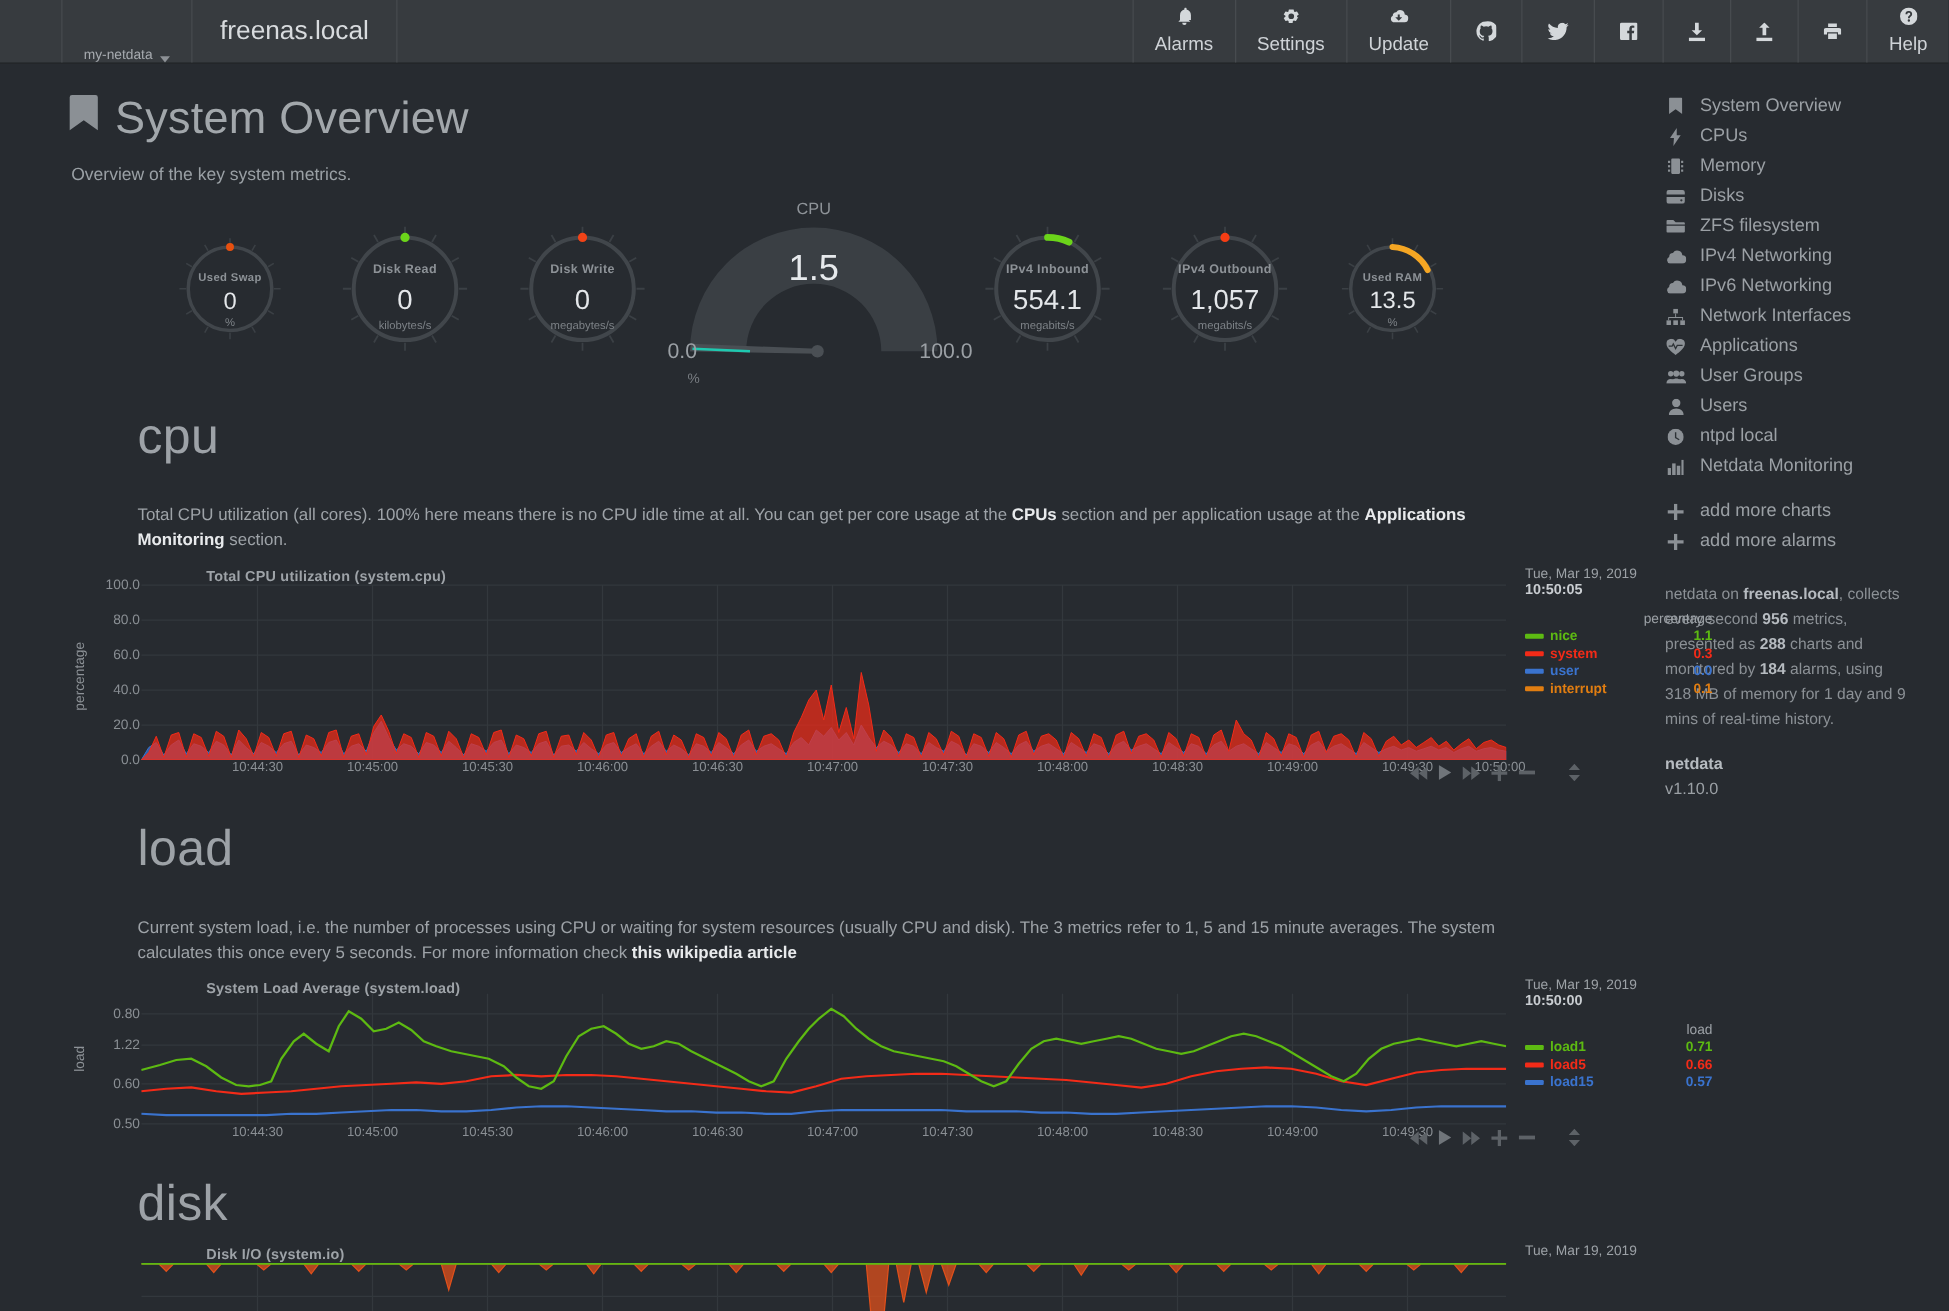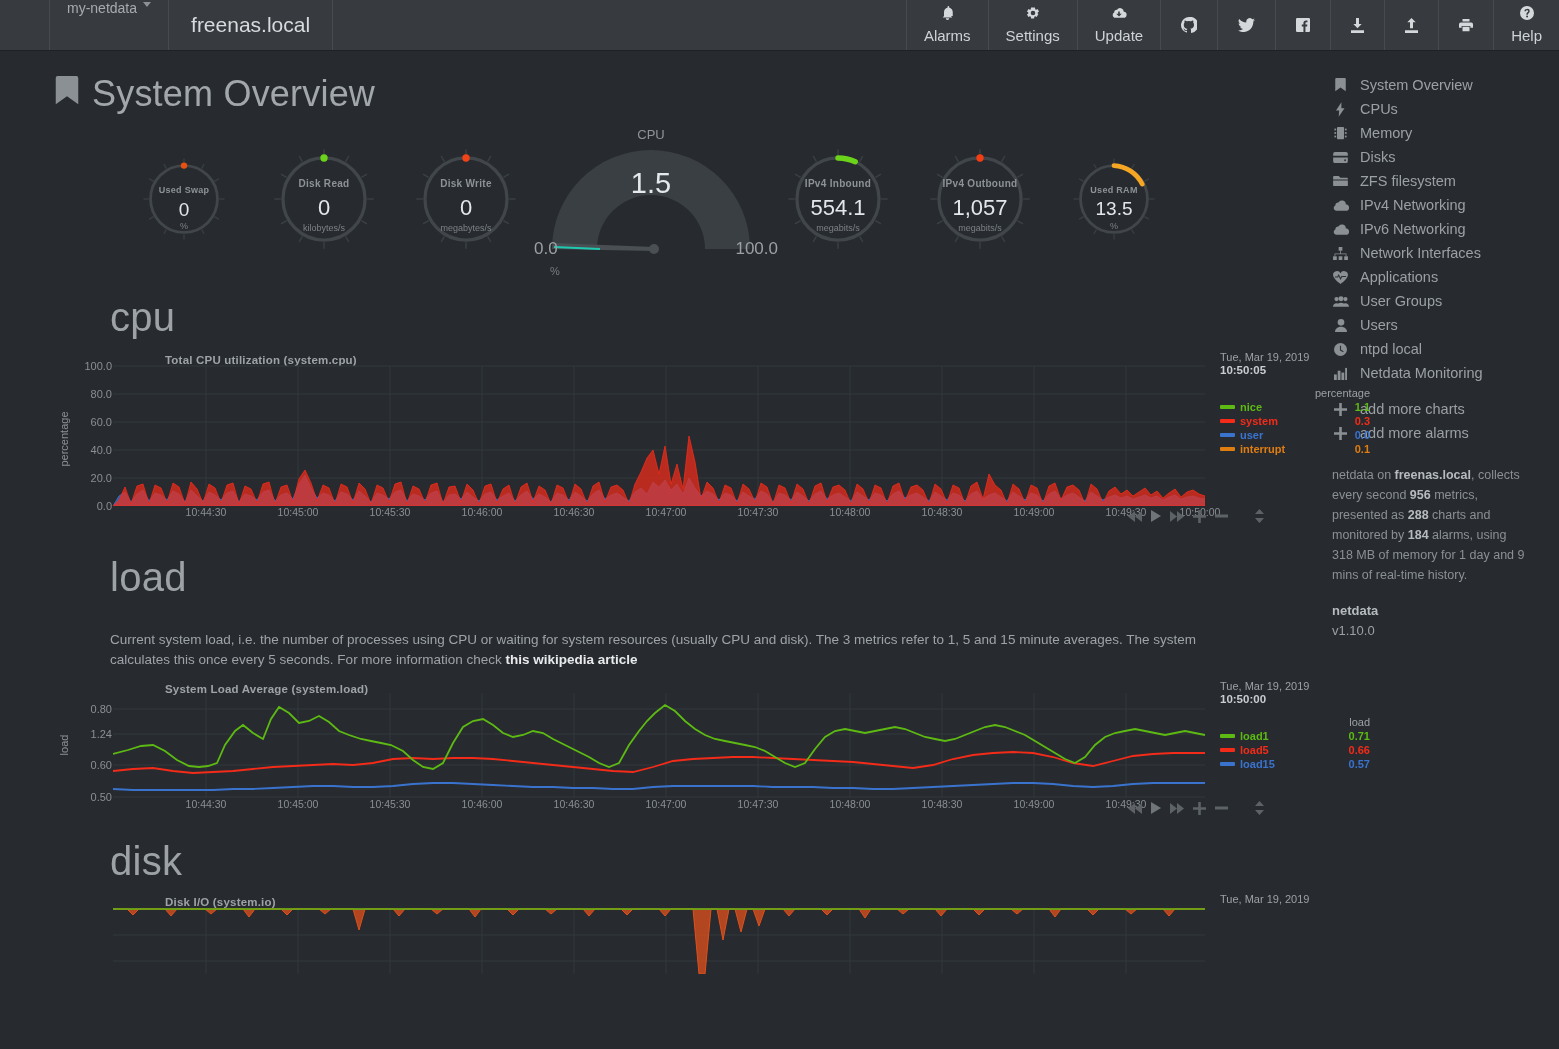--- a/index.html
+++ b/index.html
@@ -14,22 +14,22 @@
 
   
   .navbar {
     height: 51px; background: #373b3f;
     border-bottom: 1px solid #1f2225;
     display: flex; align-items: stretch;
     position: relative; z-index: 20;
   }
   .nav-pad { width: 50px; border-right: 1px solid #474b4f; }
   .nav-brand-drop {
-    display: flex; align-items: flex-start; gap: 6px;
-    padding: 0 17px; color: #a7abb0; font-size: 14px;
+    display: flex; align-items: flex-end; gap: 6px;
+    padding: 0 17px; color: #a7abb0; font-size: 11px;
     border-right: 1px solid #474b4f; cursor: pointer;
   }
   .caret { width:0;height:0;border-left:4px solid transparent;border-right:4px solid transparent;border-top:5px solid #8d9196; margin-top:2px;}
   .nav-host {
     display: flex; align-items: center; padding: 0 22px;
     font-size: 21px; color: #d8dbde; border-right: 1px solid #474b4f;
   }
   .nav-spacer { flex: 1; }
   .nav-item {
     display: flex; align-items: center; justify-content: center; gap: 7px;
@@ -245,20 +245,21 @@
 
     <div class="page-head">
       <div class="page-title">
         <span>
           <svg width="24" height="30" viewBox="0 0 12 16" fill="#8b9095">
               <path d="M1 0h10a1 1 0 0 1 1 1v14l-6-4.2L0 15V1a1 1 0 0 1 1-1z"></path>
             </svg>
         </span>
         <span>System Overview</span>
       </div>
+      <div class="page-sub">Overview of the key system metrics.</div>
     </div>
 
     <div class="gauges">
 
       <div class="dial" style="width:88px;height:88px;">
         <svg width="88" height="88" viewBox="0 0 100 100">
           <g stroke="#3b4045" stroke-width="1.4">
             <line x1="50" y1="4" x2="50" y2="10"></line>
               <line x1="73" y1="10.2" x2="70" y2="15.4"></line>
             <line x1="89.8" y1="27" x2="84.6" y2="30"></line>
@@ -410,20 +411,23 @@
           <path d="M 50 12 A 38 38 0 0 1 82 33" fill="none" stroke="#f5a623" stroke-width="5.5" stroke-linecap="round"></path>
         </svg>
         <div class="label" style="top:30px;">Used RAM</div>
         <div class="value" style="top:43px;font-size:19px;">13.5</div>
         <div class="units" style="top:66px;">%</div>
       </div>
     </div>
 
     <div class="section">
       <h2>cpu</h2>
+      <p class="desc">
+        <span>Total CPU utilization (all cores). 100% here means there is no CPU idle time at all. You can get per core usage at the </span><a href="#">CPUs</a><span> section and per application usage at the </span><a href="#">Applications Monitoring</a><span> section.</span>
+      </p>
 
       <div class="chart-block" style="height:175px;">
         <div class="chart-title">Total CPU utilization (system.cpu)</div>
         <div class="y-axis-name" style="left:-52px;top:85px;">percentage</div>
 
         <div class="y-labels" style="left:-48px;top:12px;width:50px;height:140px;">
           <span style="top:0px;">100.0</span>
           <span style="top:28px;">80.0</span>
           <span style="top:56px;">60.0</span>
           <span style="top:84px;">40.0</span>
@@ -539,21 +543,21 @@
       <p class="desc">
         <span>Current system load, i.e. the number of processes using CPU or waiting for system resources (usually CPU and disk). The 3 metrics refer to 1, 5 and 15 minute averages. The system calculates this once every 5 seconds. For more information check </span><a href="#">this wikipedia article</a>
       </p>
 
       <div class="chart-block" style="height:130px;margin-top:13px;">
         <div class="chart-title">System Load Average (system.load)</div>
         <div class="y-axis-name" style="left:-52px;top:62px;">load</div>
 
         <div class="y-labels" style="left:-48px;top:26px;width:50px;height:102px;">
           <span style="top:0px;">0.80</span>
-          <span style="top:25px;">1.24</span>
+          <span style="top:25px;">1.22</span>
           <span style="top:56px;">0.60</span>
           <span style="top:88px;">0.50</span>
         </div>
 
         <div class="plot-wrap" style="margin-left:3px;">
           <svg class="grid-svg" width="1092" height="115" viewBox="0 0 1092 115">
             <g stroke="#33383d" stroke-width="1">
               <line x1="0" y1="26" x2="1092" y2="26"></line>
                 <line x1="0" y1="51" x2="1092" y2="51"></line>
               <line x1="0" y1="82" x2="1092" y2="82"></line>

